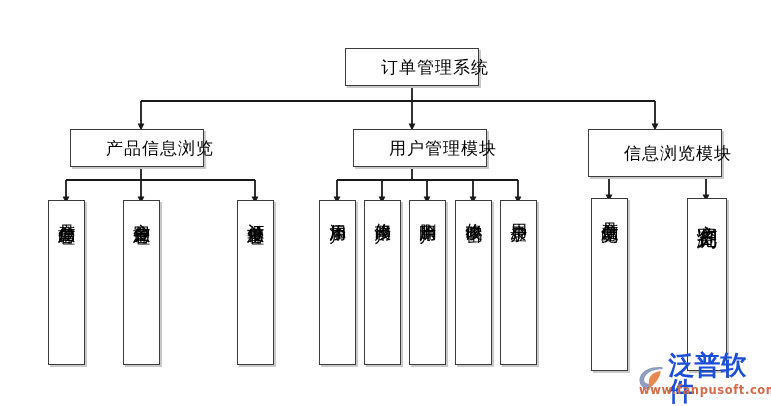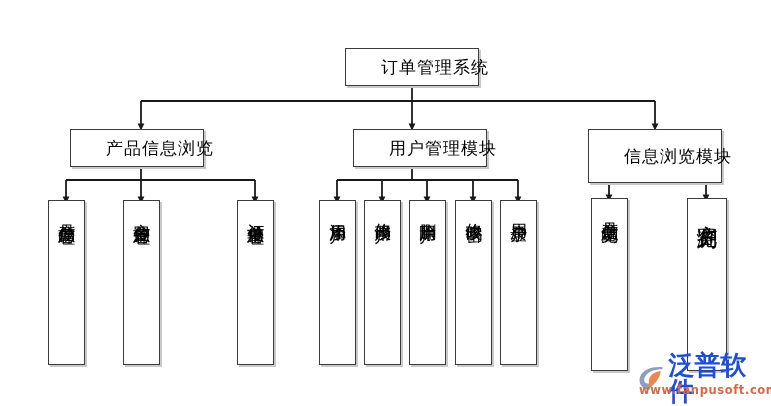--- a/index.html
+++ b/index.html
@@ -148,21 +148,21 @@
   </div>
 
   <div class="node horiz" style="left:70px; top:129px; width:134px; height:38px;">
     <span class="label">产品信息浏览</span>
   </div>
 
   <div class="node horiz" style="left:341px; top:129px; width:134px; height:38px;margin-left:12px;">
     <span class="label">用户管理模块</span>
   </div>
 
-  <div class="node horiz" style="left:588px; top:129px; width:134px; height:54px;">
+  <div class="node horiz" style="left:588px; top:129px; width:134px; height:48px;">
     <span class="label">信息浏览模块</span>
   </div>
 
   <div class="node vert" style="left:48px; top:200px; width:37px; height:165px;">
     <span class="label">产品信息管理</span>
   </div>
 
   <div class="node vert" style="left:123px; top:200px; width:37px; height:165px;">
     <span class="label">客户信息管理</span>
   </div>

